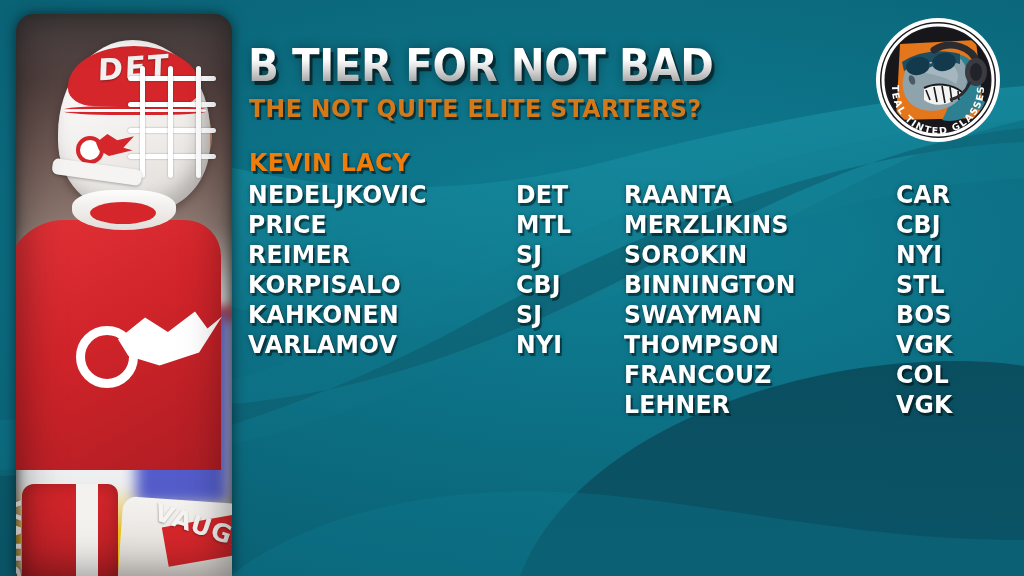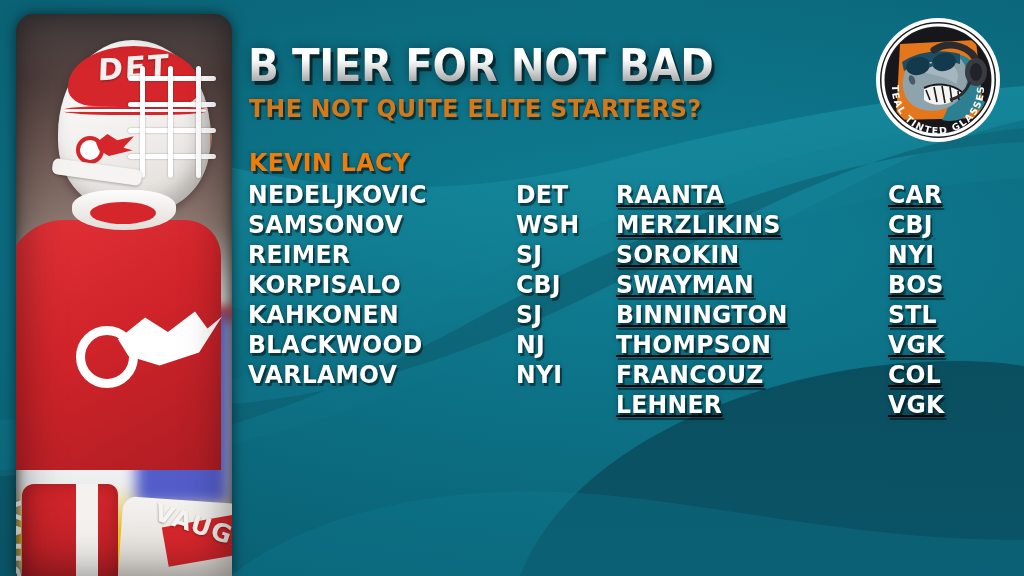--- a/index.html
+++ b/index.html
@@ -203,21 +203,21 @@
     text-shadow: 2px 3px 0 rgba(0,0,0,.5), 0 0 5px rgba(0,0,0,.3);
     white-space:nowrap;
   }
 
   #roster { position:absolute; left:0; top:180px; width:776px; }
   .roster-col {
     position:absolute; top:0;
     font-family:"DejaVu Sans", sans-serif;
   }
   .roster-col.left  { left:0px;   width:380px; }
-  .roster-col.right { left:368px; width:400px;text-decoration:underline; }
+  .roster-col.right { left:376px; width:400px; }
 
   .rrow {
     display:flex; align-items:flex-end;
     height:30px;
   }
   .rname, .rteam {
     font-weight:900; font-size:25px; line-height:30px;
     color:#ffffff; letter-spacing:0.3px;
     transform:scaleX(0.94); transform-origin:left center;
     white-space:nowrap;
@@ -363,66 +363,62 @@
     <div id="subtitle">THE NOT QUITE ELITE STARTERS?</div>
     <div id="byline">KEVIN LACY</div>
 
     <div id="roster">
       <div class="roster-col left">
           <div class="rrow">
             <span class="rname">NEDELJKOVIC</span>
             <span class="rteam">DET</span>
           </div>
           <div class="rrow">
-            <span class="rname">SAMSONOV</span>
-            <span class="rteam">WSH</span>
+            <span class="rname">PRICE</span>
+            <span class="rteam">MTL</span>
           </div>
           <div class="rrow">
             <span class="rname">REIMER</span>
             <span class="rteam">SJ</span>
           </div>
           <div class="rrow">
             <span class="rname">KORPISALO</span>
             <span class="rteam">CBJ</span>
           </div>
           <div class="rrow">
             <span class="rname">KAHKONEN</span>
             <span class="rteam">SJ</span>
           </div>
           <div class="rrow">
-            <span class="rname">BLACKWOOD</span>
-            <span class="rteam">NJ</span>
-          </div>
-          <div class="rrow">
             <span class="rname">VARLAMOV</span>
             <span class="rteam">NYI</span>
           </div>
         </div>
       <div class="roster-col right">
           <div class="rrow">
             <span class="rname">RAANTA</span>
             <span class="rteam">CAR</span>
           </div>
           <div class="rrow">
             <span class="rname">MERZLIKINS</span>
             <span class="rteam">CBJ</span>
           </div>
           <div class="rrow">
             <span class="rname">SOROKIN</span>
             <span class="rteam">NYI</span>
           </div>
           <div class="rrow">
+            <span class="rname">BINNINGTON</span>
+            <span class="rteam">STL</span>
+          </div>
+          <div class="rrow">
             <span class="rname">SWAYMAN</span>
             <span class="rteam">BOS</span>
           </div>
           <div class="rrow">
-            <span class="rname">BINNINGTON</span>
-            <span class="rteam">STL</span>
-          </div>
-          <div class="rrow">
             <span class="rname">THOMPSON</span>
             <span class="rteam">VGK</span>
           </div>
           <div class="rrow">
             <span class="rname">FRANCOUZ</span>
             <span class="rteam">COL</span>
           </div>
           <div class="rrow">
             <span class="rname">LEHNER</span>
             <span class="rteam">VGK</span>

